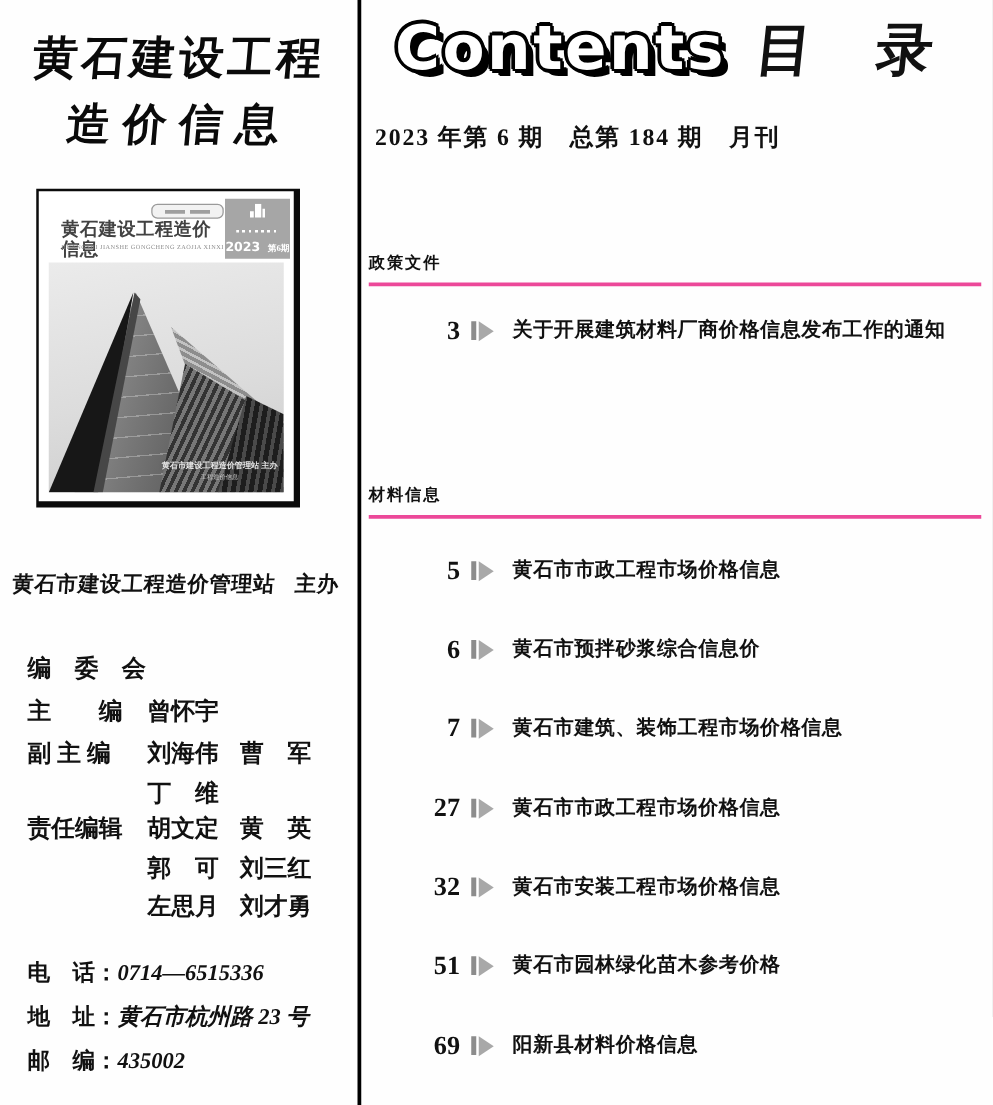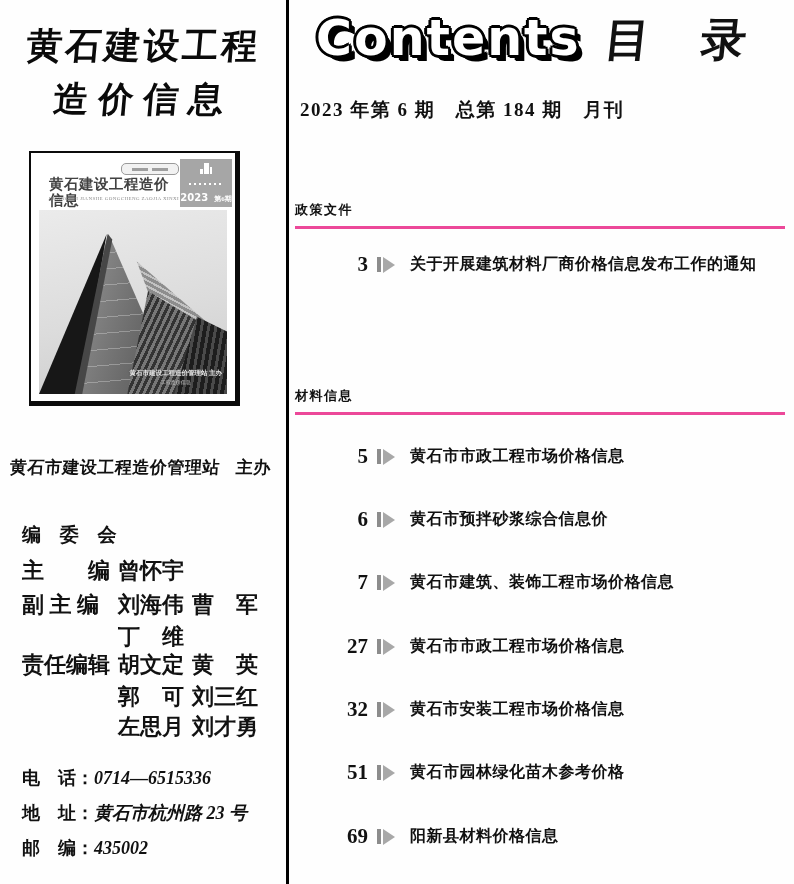--- a/index.html
+++ b/index.html
@@ -50,21 +50,21 @@
     clip-path:polygon(84% 58%, 100% 66%, 100% 100%, 72% 100%); }
   .ph-caption { position:absolute; right:5px; bottom:9px; text-align:center; }
   .ph-caption .c1 { font-size:6.5px; font-weight:bold; color:#e6e6e6; text-shadow:0 0 2px #444; }
   .ph-caption .c2 { font-size:5px; color:#cfcfcf; text-shadow:0 0 2px #444; margin-top:1px; }
 
   .publisher { position:absolute; left:10px; top:456px; width:277px;
     font-size:17px; font-weight:900; letter-spacing:0.5px; transform:skewX(-4deg); }
   .publisher .role { margin-left:16px; transform:none; font-weight:900; }
 
   .edit-heading { position:absolute; left:22px; top:522px; font-size:19px; font-weight:900; letter-spacing:7px; }
-  .edit-row { position:absolute; left:22px; width:260px; font-size:22px; font-weight:bold; white-space:nowrap; }
+  .edit-row { position:absolute; left:22px; width:260px; font-size:19px; font-weight:bold; white-space:nowrap; }
   .edit-row .lbl { display:inline-block; width:96px; font-weight:900; }
   .edit-row .n1  { display:inline-block; width:74px; }
   .edit-row .n2  { display:inline-block; }
 
   .contact-row { position:absolute; left:22px; width:260px; font-size:18px; font-weight:bold; white-space:nowrap; }
   .contact-row .lbl { display:inline-block; width:72px; font-weight:900; }
   .contact-row .val { display:inline-block;font-style:italic; }
 
   
   .contents-header { position:absolute; left:300px; top:14px; width:482px;

